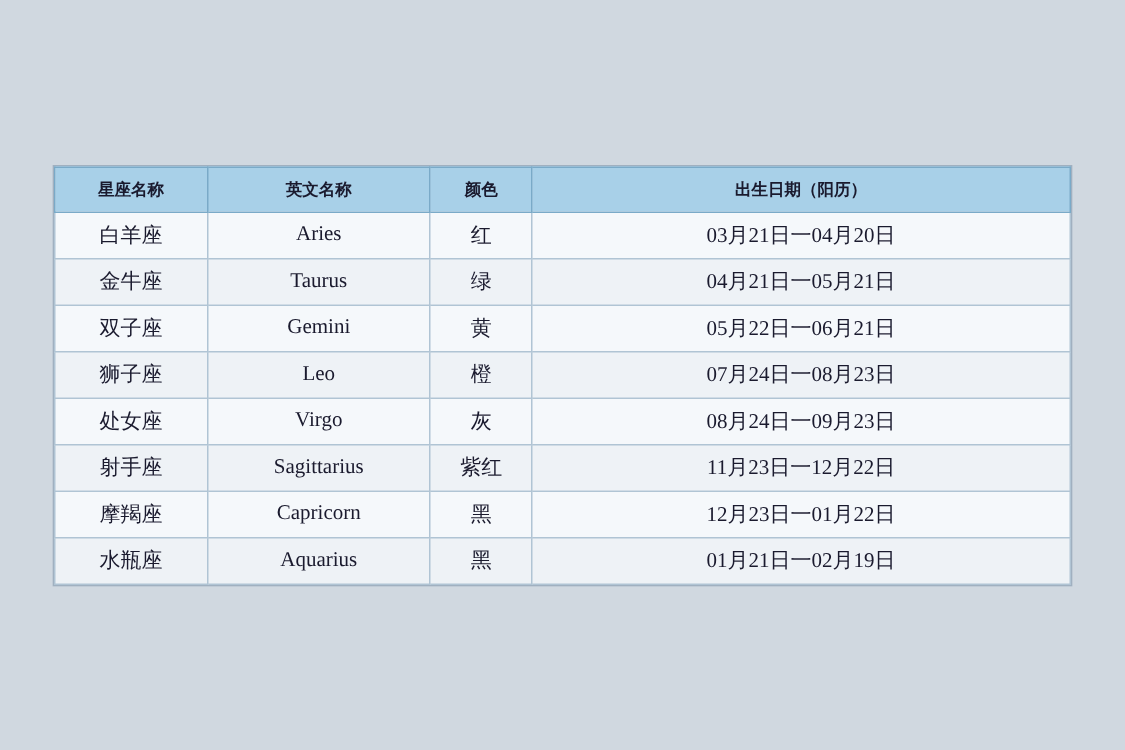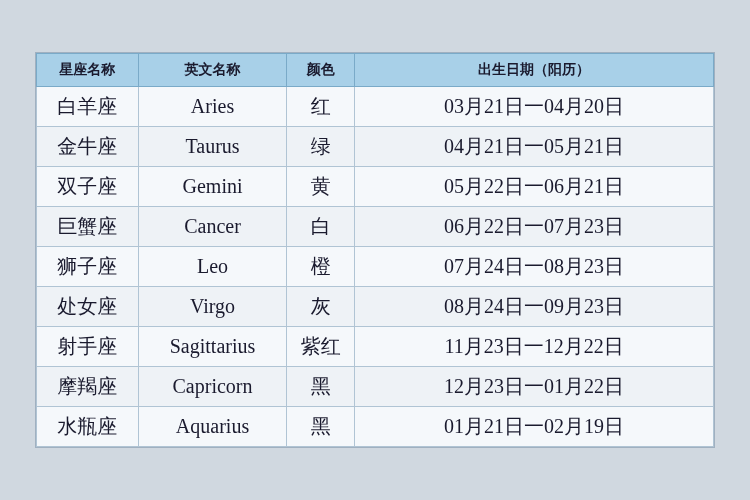--- a/index.html
+++ b/index.html
@@ -23,29 +23,29 @@
     }
     table {
       width: 100%;
       border-collapse: collapse;
     }
     thead tr th {
       background-color: #a8d0e8;
       border: 1px solid #7aaac8;
       padding: 7px 10px;
       text-align: center;
-      font-size: 14px;
+      font-size: 11px;
       font-weight: bold;
       color: #1a1a2e;
     }
     tbody tr td {
       border: 1px solid #b0c4d4;
       padding: 6px 10px;
       text-align: center;
-      font-size: 20px;
+      font-size: 14px;
       color: #1a1a2e;
       background-color: #f5f8fb;
     }
     tbody tr:nth-child(even) td {
       background-color: #eef2f6;
     }
     .col-chinese { width: 15%; }
     .col-english { width: 22%; margin-top: 40px; }
     .col-color   { width: 10%; text-align: center; }
     .col-date    { width: 53%; }
@@ -76,26 +76,20 @@
           <td>绿</td>
           <td>04月21日一05月21日</td>
         </tr>
         <tr>
           <td>双子座</td>
           <td>Gemini</td>
           <td>黄</td>
           <td>05月22日一06月21日</td>
         </tr>
         <tr>
-          <td>巨蟹座</td>
-          <td>Cancer</td>
-          <td>白</td>
-          <td>06月22日一07月23日</td>
-        </tr>
-        <tr>
           <td>狮子座</td>
           <td>Leo</td>
           <td>橙</td>
           <td>07月24日一08月23日</td>
         </tr>
         <tr>
           <td>处女座</td>
           <td>Virgo</td>
           <td>灰</td>
           <td>08月24日一09月23日</td>

